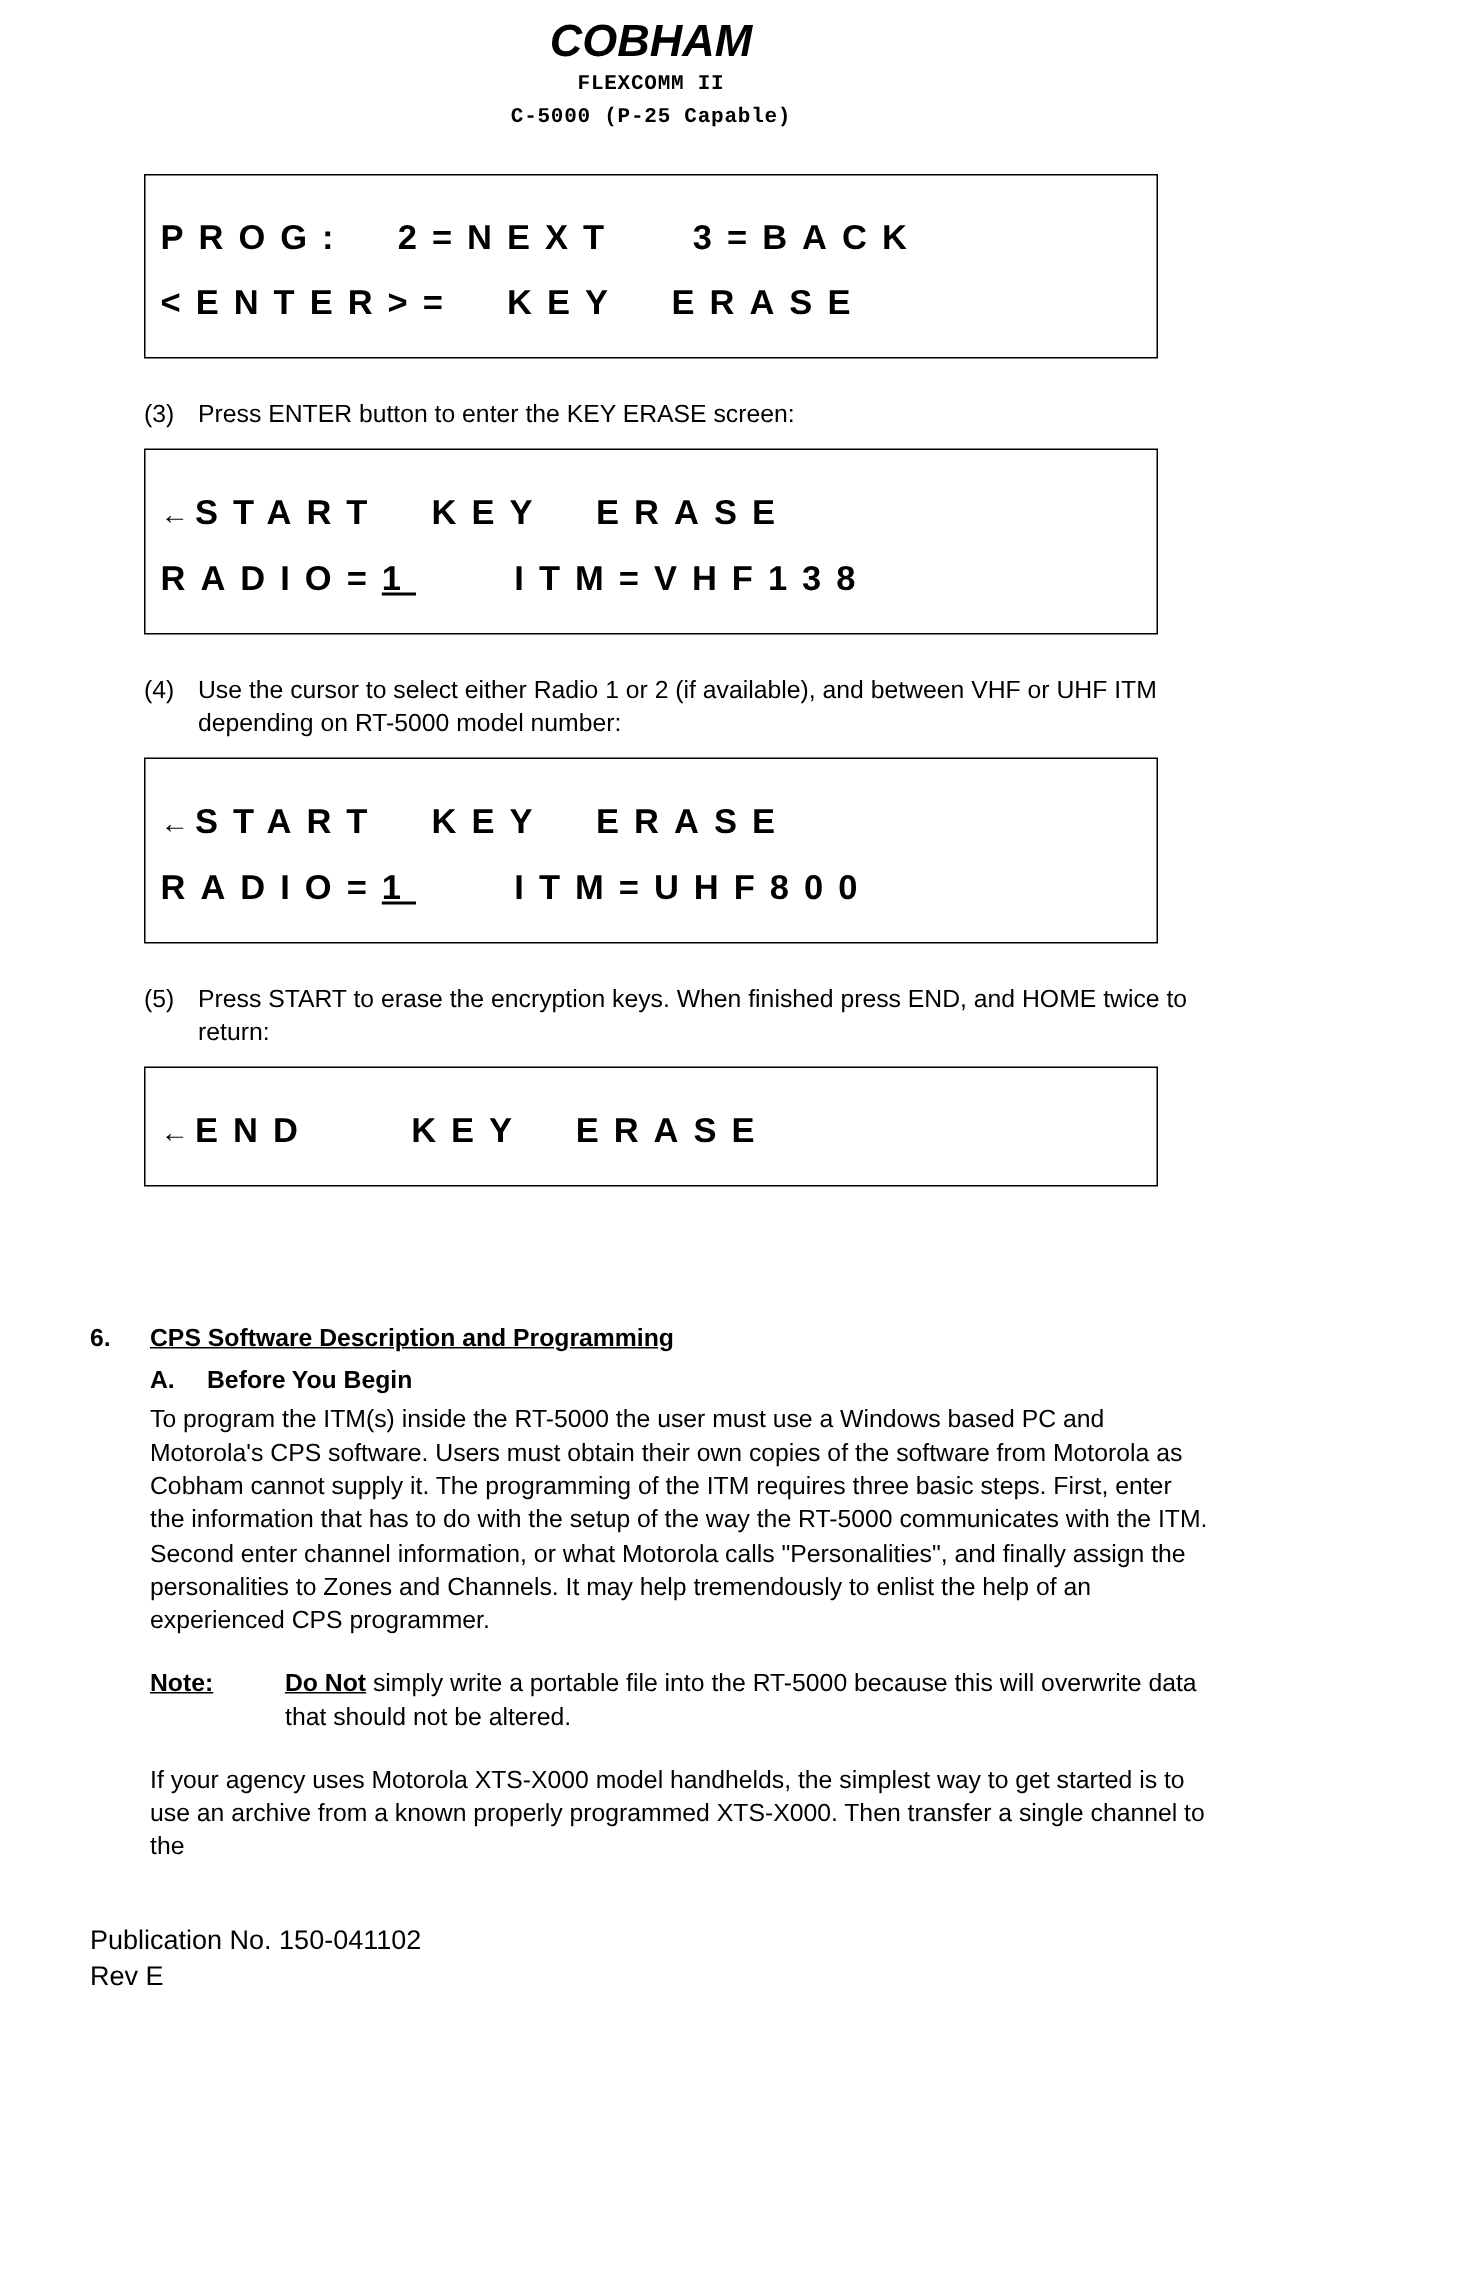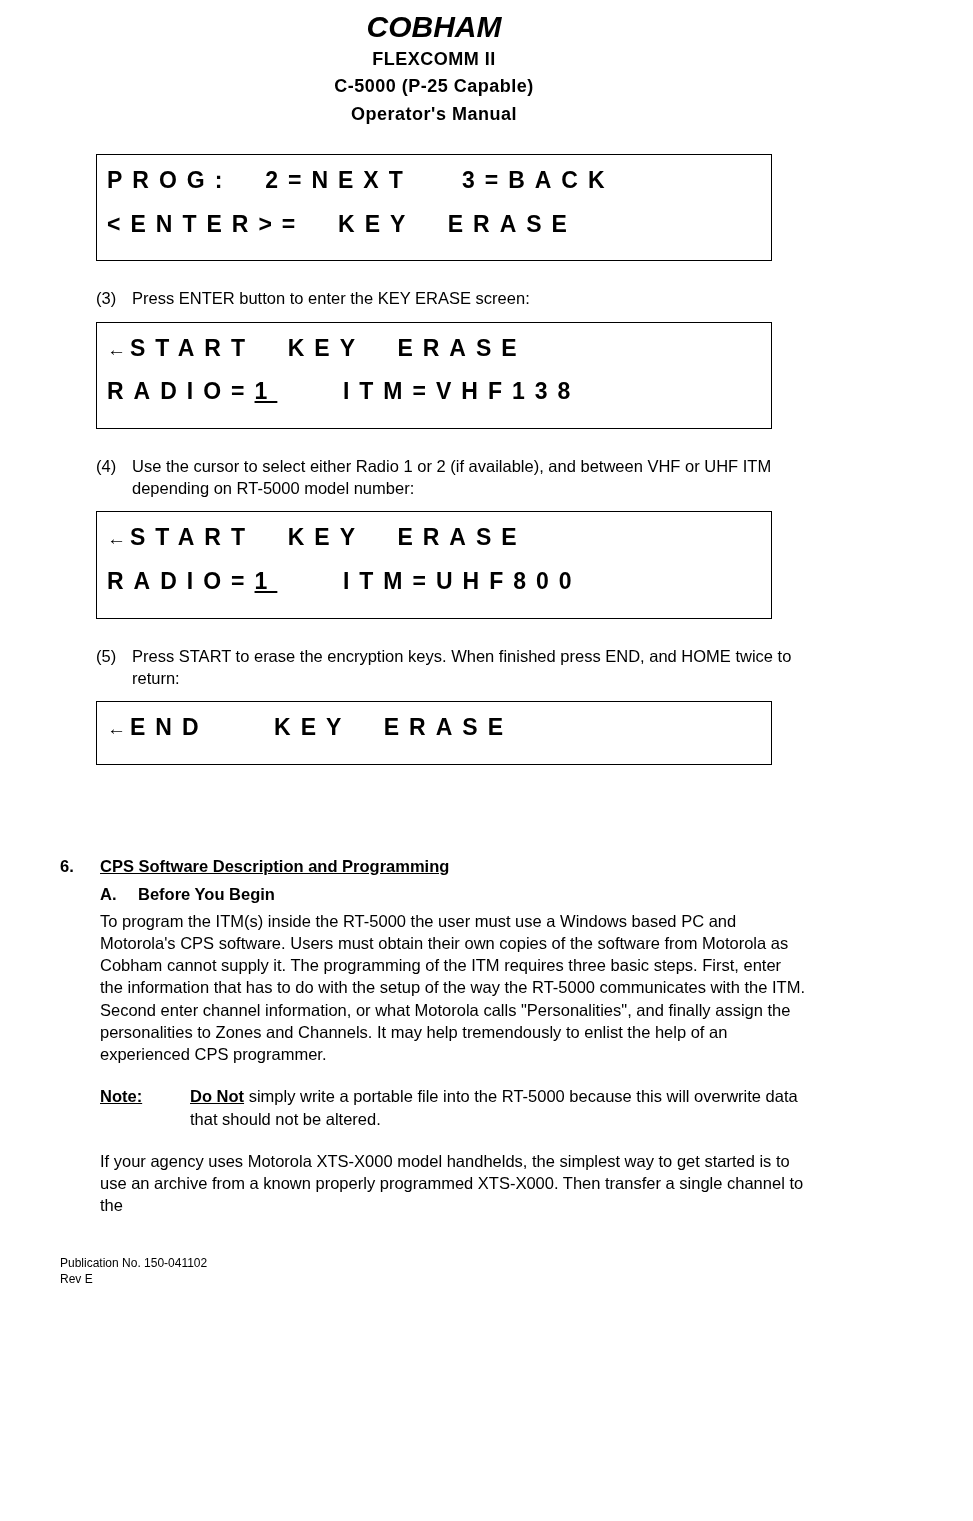--- a/index.html
+++ b/index.html
@@ -19,27 +19,28 @@
   .header {
     text-align: center;
     margin-bottom: 28px;
   }
   .logo {
     display: block;
     margin: 0 auto;
   }
   .header-lines div {
     font-weight: bold;
-    font-size: 18px;
+    font-size: 14px;
     letter-spacing: 0.5px;
     margin-top: 3px;
+    font-family: Liberation Mono, monospace;
   }
   .display-box {
     border: 1.5px solid #000;
-    padding: 4px 10px 14px 10px;
+    padding: 20px 10px 14px 10px;
     margin: 10px 36px 26px 36px;
   }
   .display-line {
     font-family: Arial, Helvetica, sans-serif;
     font-weight: bold;
     font-size: 23px;
     letter-spacing: 10px;
     white-space: pre;
     line-height: 1.9;
   }
@@ -94,41 +95,40 @@
     font-weight: bold;
     text-decoration: underline;
     flex: 0 0 58px;
   }
   .note-body { flex: 1; }
   .donot { text-decoration: underline; font-weight: bold; }
   .footer {
     display: flex;
     justify-content: space-between;
     margin-top: 38px;
-    font-size: 12px;
+    font-size: 18px;
   }
   .footer-left, .footer-right {
     display: flex;
     flex-direction: column;
   }
   .footer-right { text-align: right; }
 </style>
 </head>
 <body>
 
 <div class="page">
 
   <div class="header">
     <svg class="logo" width="260" height="34" viewBox="0 0 260 34">
       <text x="130" y="27" text-anchor="middle" font-family="Arial Black, Arial, sans-serif" font-style="italic" font-weight="900" font-size="30" fill="#000">COBHAM</text>
     </svg>
     <div class="header-lines">
       <div>FLEXCOMM II</div>
       <div>C-5000 (P-25 Capable)</div>
-      <div>Operator's Manual</div>
     </div>
   </div>
 
   <div class="display-box">
     <div class="display-line">PROG:  2=NEXT   3=BACK</div>
     <div class="display-line">&lt;ENTER&gt;=  KEY  ERASE   </div>
   </div>
 
   <div class="step">
     <div class="step-row">

